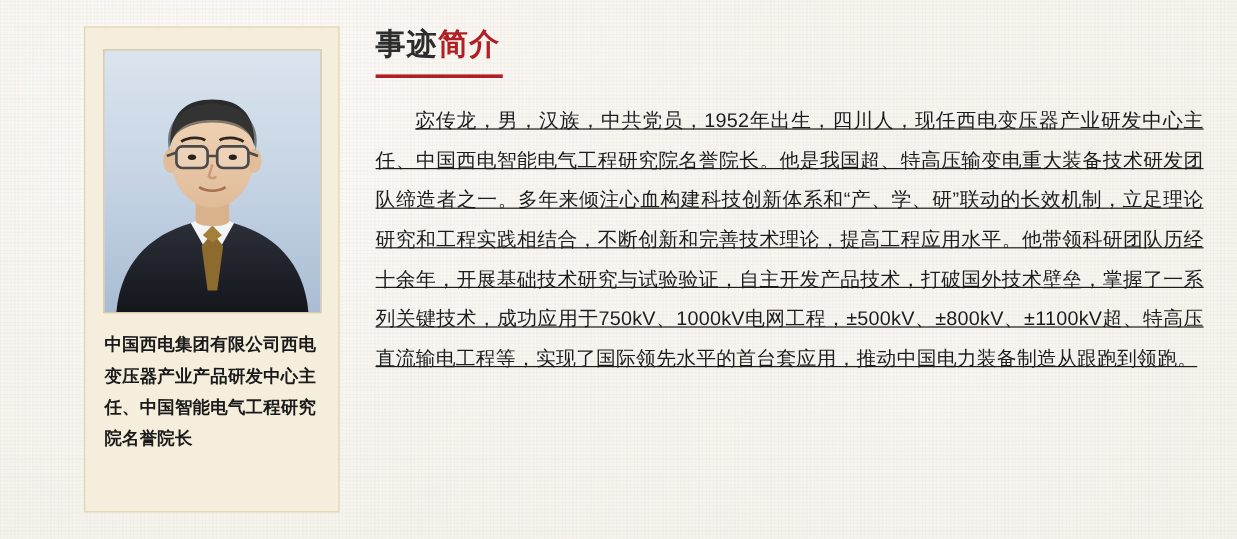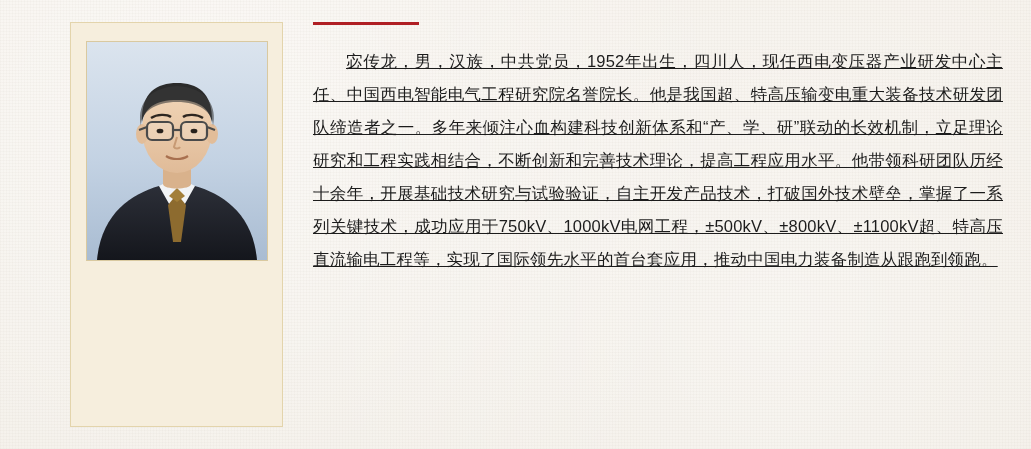--- a/index.html
+++ b/index.html
@@ -157,20 +157,24 @@
         <ellipse cx="73" cy="89" rx="3.4" ry="2.3" fill="#27211c"></ellipse>
         <ellipse cx="107" cy="89" rx="3.4" ry="2.3" fill="#27211c"></ellipse>
 
         <path d="M64 76 C70 72 80 72 84 75" stroke="#2d2620" stroke-width="2.4" fill="none"></path>
         <path d="M96 75 C100 72 110 72 116 76" stroke="#2d2620" stroke-width="2.4" fill="none"></path>
 
         <path d="M90 95 L87 105 C88 107 92 107 93 105" stroke="#c79a74" stroke-width="2" fill="none"></path>
         <path d="M79 114 C85 118 95 118 101 114" stroke="#a8704f" stroke-width="2.2" fill="none"></path>
       </svg>
     </div>
+    <div class="profile-caption">中国西电集团有限公司西电变压器产业产品研发中心主任、中国智能电气工程研究院名誉院长</div>
   </div>
 
   <div class="content">
+    <div class="section-title">
+      <span class="title-dark">事迹</span><span class="title-accent">简介</span>
+    </div>
     <div class="title-rule"></div>
     <div class="body-text">宓传龙，男，汉族，中共党员，1952年出生，四川人，现任西电变压器产业研发中心主任、中国西电智能电气工程研究院名誉院长。他是我国超、特高压输变电重大装备技术研发团队缔造者之一。多年来倾注心血构建科技创新体系和“产、学、研”联动的长效机制，立足理论研究和工程实践相结合，不断创新和完善技术理论，提高工程应用水平。他带领科研团队历经十余年，开展基础技术研究与试验验证，自主开发产品技术，打破国外技术壁垒，掌握了一系列关键技术，成功应用于750kV、1000kV电网工程，±500kV、±800kV、±1100kV超、特高压直流输电工程等，实现了国际领先水平的首台套应用，推动中国电力装备制造从跟跑到领跑。</div>
   </div>
 
 </div>
 
 </body></html>

